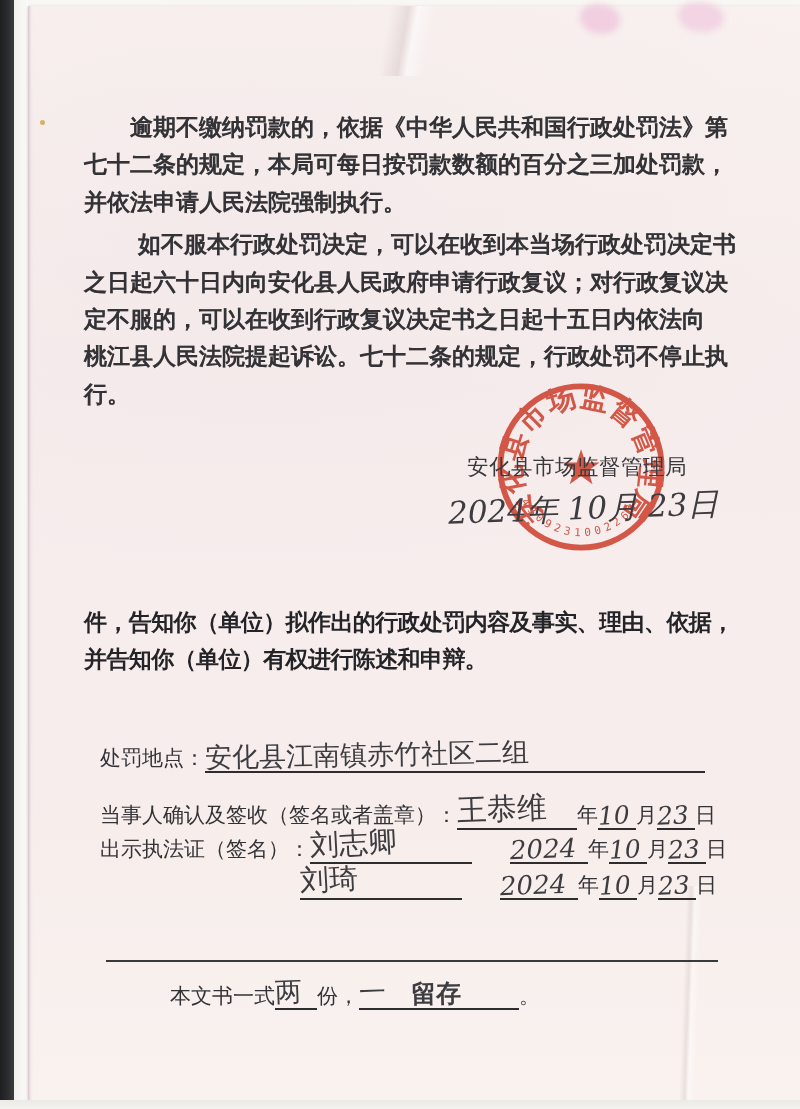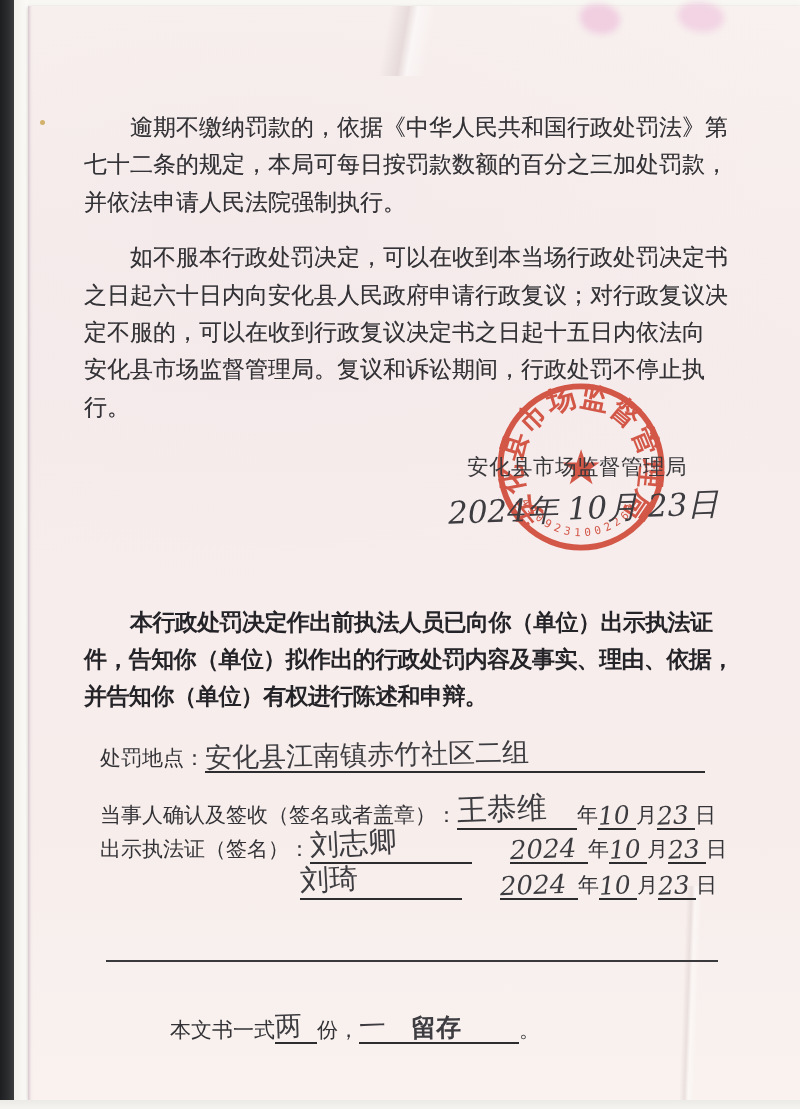--- a/index.html
+++ b/index.html
@@ -46,24 +46,25 @@
   .scan-bottom{
     position:absolute;left:0;top:1100px;width:800px;height:9px;
     background:linear-gradient(180deg,#eceae6,#f4f3ef);
   }
 
   
   .bodytext{
     position:absolute;left:56px;top:103px;width:660px;
     font-size:23px;line-height:37.4px;letter-spacing:0;color:#333236;
     text-shadow:0 0 .4px rgba(60,60,60,.5);
+    font-weight:bold;
   }
   .bodytext .ln{white-space:nowrap;}
   .indent{text-indent:2em;}
-  .p2{margin-top:18px;}
+  .p2{margin-top:5px;text-align:center;}
 
   
   .seal{
     position:absolute;left:464px;top:372px;width:178px;height:178px;
     mix-blend-mode:multiply;opacity:.85;filter:blur(.3px);
     pointer-events:none;
   }
   .seal svg text{fill:#d5412e;}
   .seal .ring{font-size:27px;font-weight:bold;font-family:"Liberation Serif","DejaVu Serif",serif;}
   .seal .star{font-size:46px;}
@@ -104,21 +105,21 @@
   .hw-sig2{font-size:29px;left:28px;bottom:-1px;transform:rotate(-3deg);}
   .w-yr{width:78px;}
   .hw-yr{font-size:26px;left:8px;bottom:-1px;font-style:italic;transform:rotate(-2deg);}
   .w-sm{width:38px;}
   .hw-sm{font-size:25px;left:5px;bottom:-2px;font-style:italic;transform:rotate(-3deg);}
   .gap38{display:inline-block;width:38px;}
   .spacer200{display:inline-block;width:200px;}
 
   
   .sep{position:absolute;left:78px;top:954px;width:612px;height:2px;background:#3a393b;}
-  .footnote{position:absolute;left:142px;top:1006px;height:32px;display:flex;align-items:flex-end;
+  .footnote{position:absolute;left:142px;top:972px;height:32px;display:flex;align-items:flex-end;
             font-size:21px;color:#333236;white-space:nowrap;}
   .w-copies{width:42px;}
   .hw-copies{font-size:27px;left:3px;bottom:-4px;transform:rotate(-2deg);}
   .w-one{width:52px;}
   .hw-one{font-size:27px;left:10px;bottom:-6px;transform:rotate(-2deg);}
   .w-retain{width:108px;text-align:center;}
   .hw-retain{font-size:25px;left:2px;bottom:-2px;transform:rotate(-1deg);font-weight:bold;}
 </style>
 </head>
 <body>
@@ -134,21 +135,21 @@
   <div class="blotch b2"></div>
   <div class="speck"></div>
 
   <div class="bodytext">
     <div class="ln indent">逾期不缴纳罚款的，依据《中华人民共和国行政处罚法》第</div>
     <div class="ln">七十二条的规定，本局可每日按罚款数额的百分之三加处罚款，</div>
     <div class="ln">并依法申请人民法院强制执行。</div>
     <div class="ln indent p2">如不服本行政处罚决定，可以在收到本当场行政处罚决定书</div>
     <div class="ln">之日起六十日内向安化县人民政府申请行政复议；对行政复议决</div>
     <div class="ln">定不服的，可以在收到行政复议决定书之日起十五日内依法向</div>
-    <div class="ln">安化县市场监督管理局。复议和诉讼期间，行政处罚不停止执</div>
+    <div class="ln">桃江县人民法院提起诉讼。七十二条的规定，行政处罚不停止执</div>
     <div class="ln">行。</div>
   </div>
 
   <div class="seal">
     <svg viewBox="0 0 170 170" width="178" height="178">
       <defs>
         <path id="ringPath" d="M 49.3 130.7 A 58 58 0 1 1 120.7 130.7"></path>
         <path id="numPath" d="M 27.8 118 A 66 66 0 0 0 142.2 118"></path>
       </defs>
       <circle cx="85" cy="85" r="77" fill="none" stroke="#d5412e" stroke-width="5.5"></circle>
@@ -159,21 +160,20 @@
       <text class="serial">
         <textPath href="#numPath" textLength="132" lengthAdjust="spacing">4309231002266</textPath>
       </text>
     </svg>
   </div>
 
   <div class="issuer">安化县市场监督管理局</div>
   <div class="issue-date hw">2024年 10月 23日</div>
 
   <div class="notice">
-    <div class="ln indent">本行政处罚决定作出前执法人员已向你（单位）出示执法证</div>
     <div class="ln">件，告知你（单位）拟作出的行政处罚内容及事实、理由、依据，</div>
     <div class="ln">并告知你（单位）有权进行陈述和申辩。</div>
   </div>
 
   <div class="frow row-loc">
     <span class="lbl">处罚地点：</span>
     <span class="blank w-loc">
       <span class="fill hw hw-loc">安化县江南镇赤竹社区二组</span>
     </span>
   </div>

